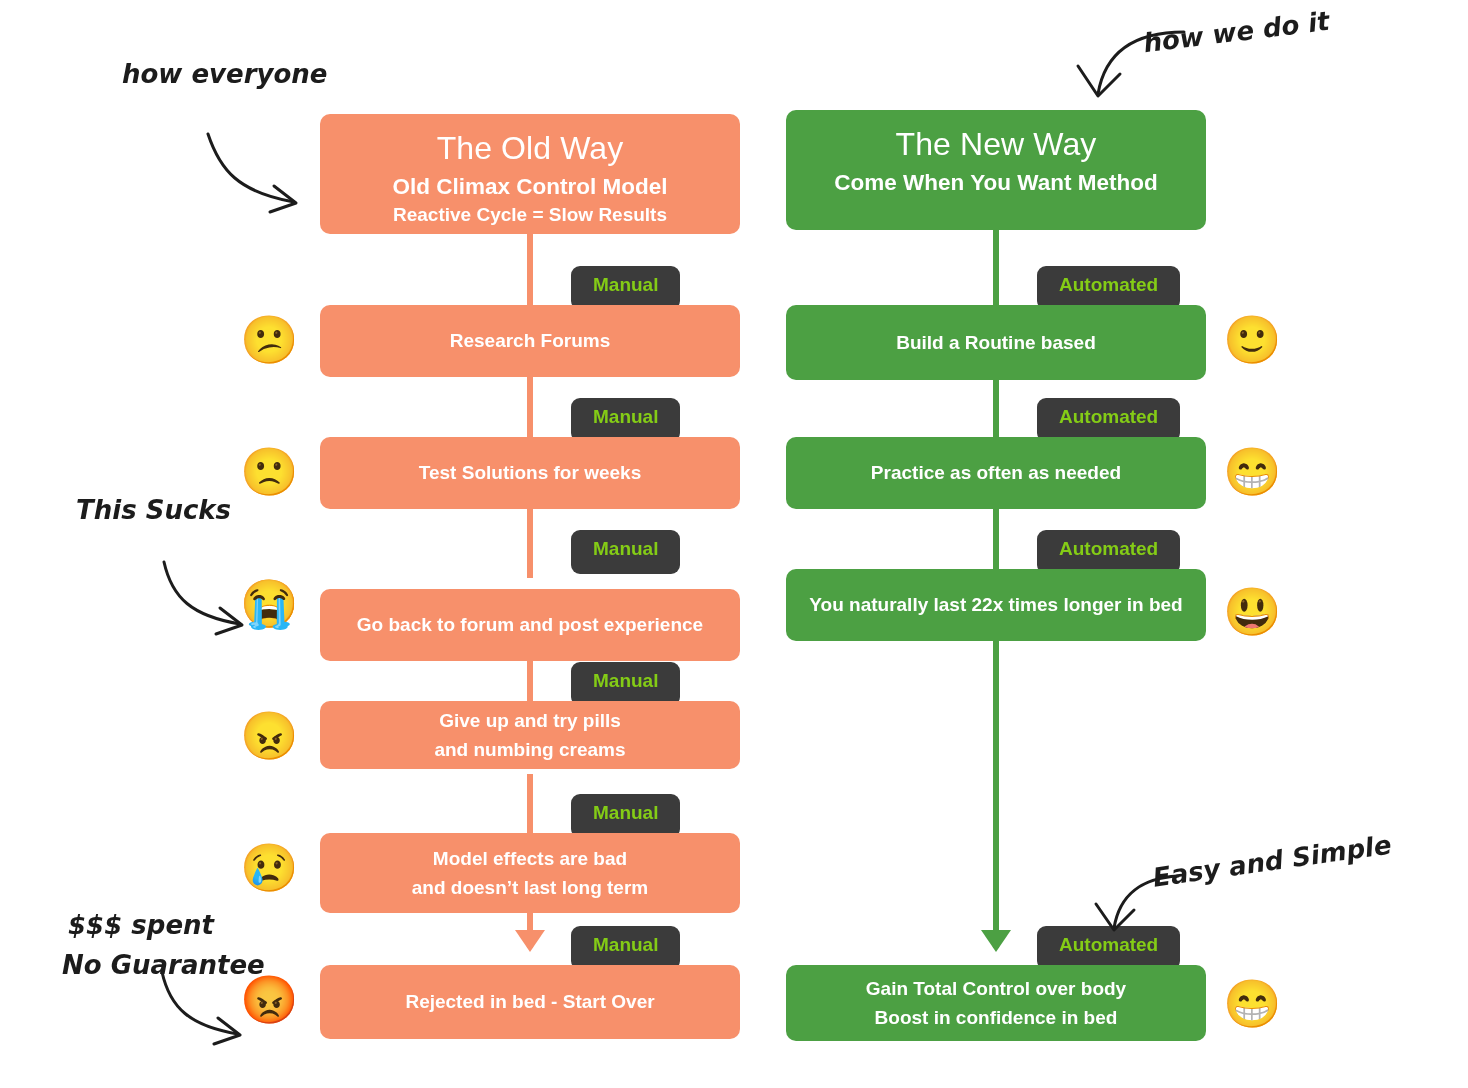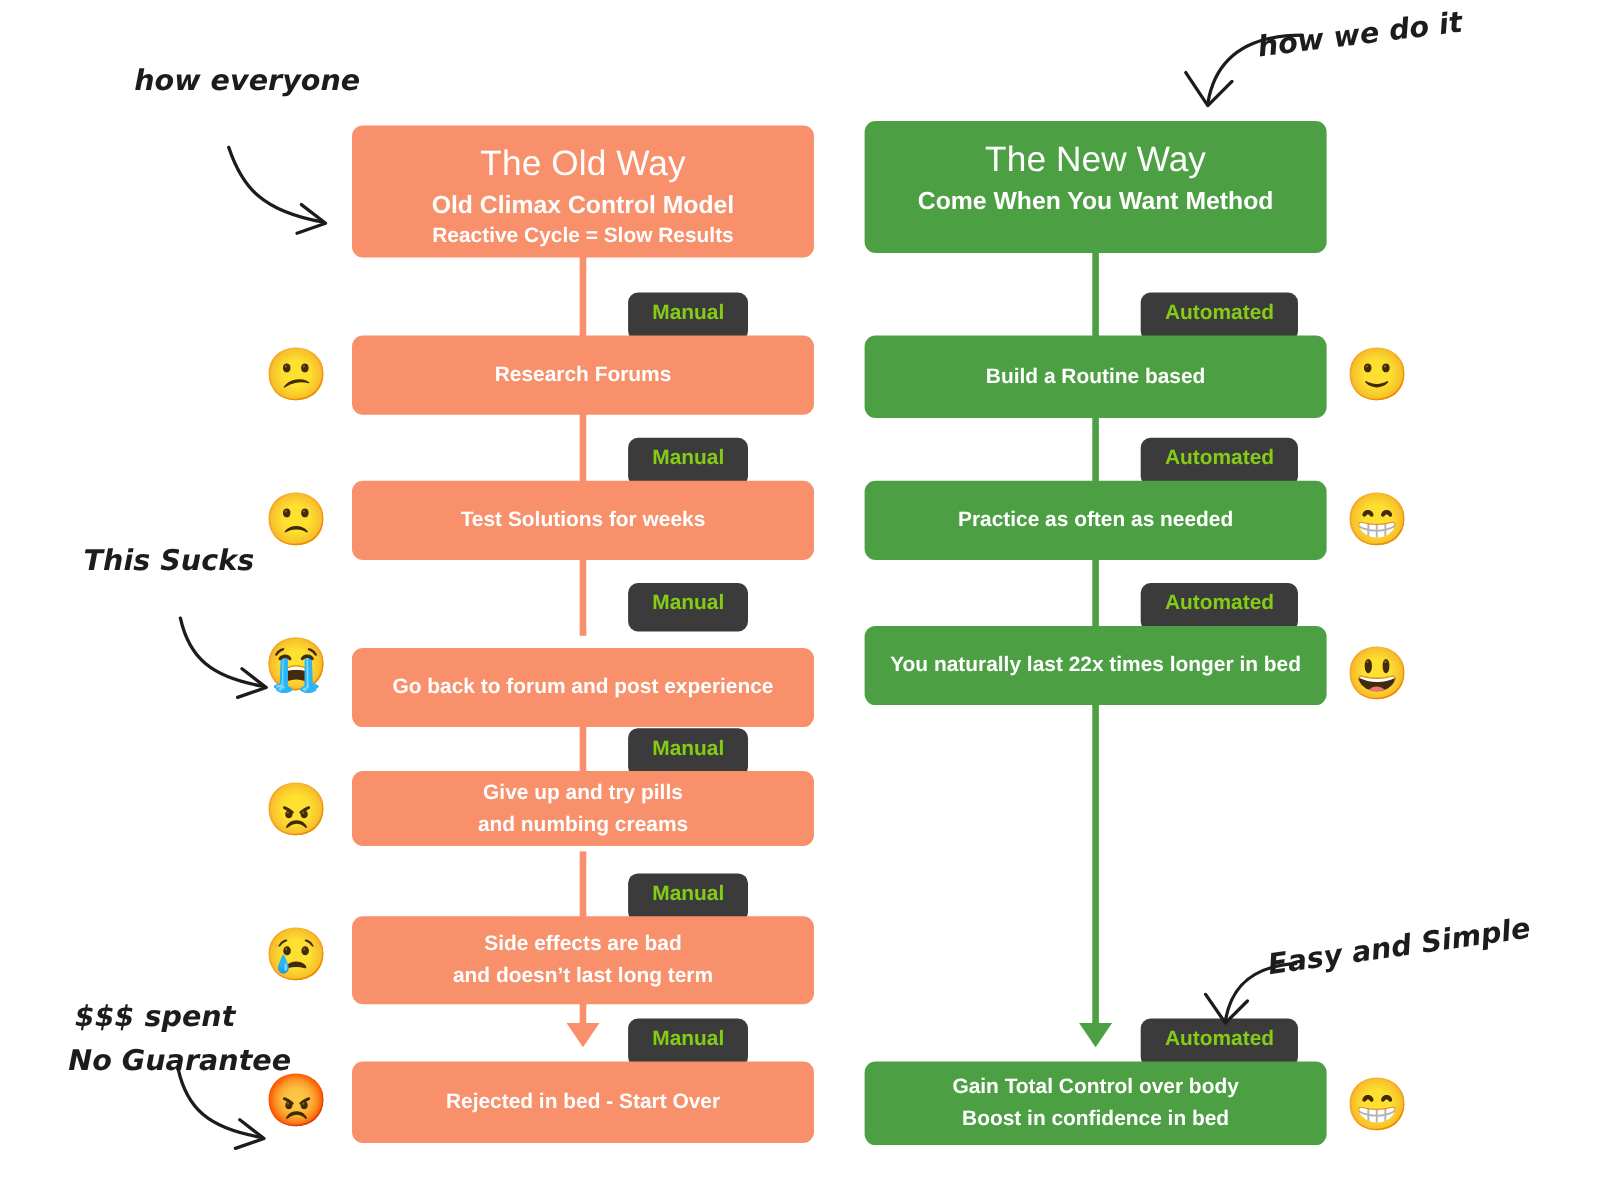--- a/index.html
+++ b/index.html
@@ -169,21 +169,21 @@
   <div class="step" style="top:701px;height:68px;background:#F7906B;">
     <span>
       <span class="line2">Give up and try pills</span>
       <span class="line2">and numbing creams</span>
     </span>
   </div>
 
   <div class="tag" style="top:794px;left:251px;">Manual</div>
   <div class="step" style="top:833px;height:80px;background:#F7906B;">
     <span>
-      <span class="line2">Side effects are bad</span>
+      <span class="line2">Model effects are bad</span>
       <span class="line2">and doesn’t last long term</span>
     </span>
   </div>
 
   <div class="tag" style="top:926px;left:251px;">Manual</div>
   <div class="step" style="top:965px;height:74px;background:#F7906B;">
     <span>Rejected in bed - Start Over</span>
   </div>
 </div>
 

